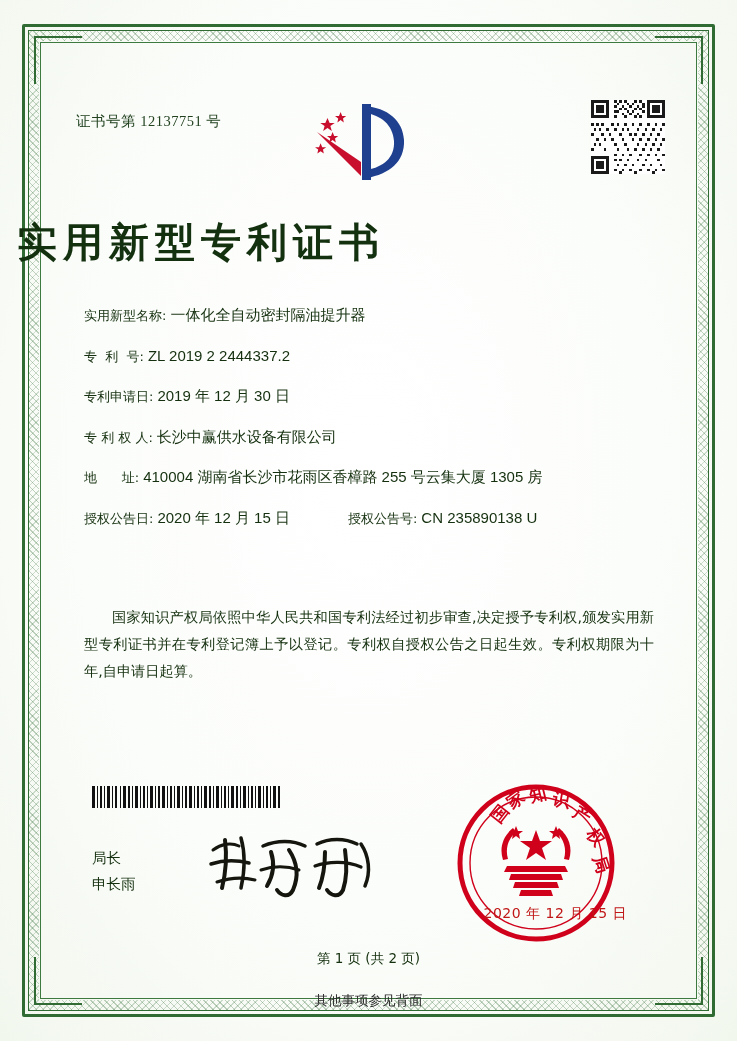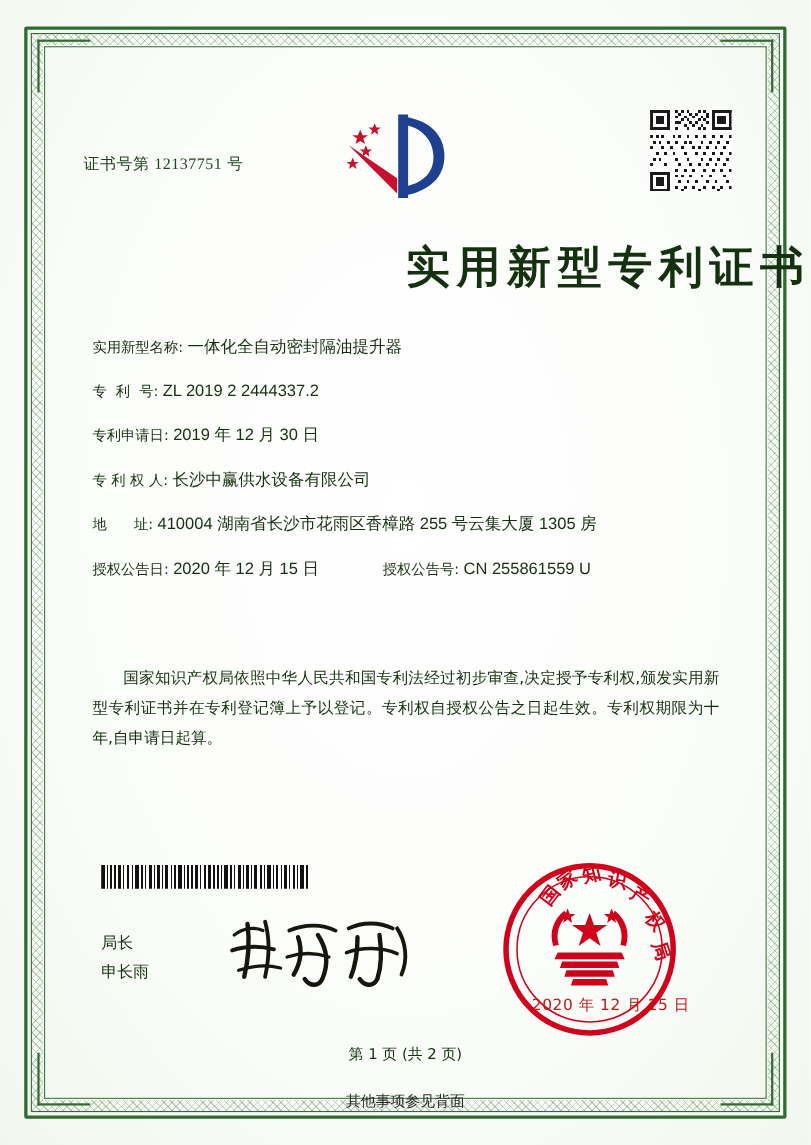--- a/index.html
+++ b/index.html
@@ -75,40 +75,39 @@
   .corner.br { right: 34px; bottom: 36px; border-left: none; border-top: none; }
 
   
   .cert-number {
     position: absolute;
     left: 76px; top: 112px;
     font-size: 14.5px;
     letter-spacing: 0.5px;
     color: #21411f;
     font-family: "Liberation Serif", serif;
-    margin-top: 28px;
   }
 
   .emblem {
     position: absolute;
     left: 50%; top: 100px;
     transform: translateX(-50%);
     width: 132px; height: 82px;
   }
 
   .qr {
     position: absolute;
     right: 72px; top: 100px;
     width: 74px; height: 74px;
   }
 
   .title {
     position: absolute;
     left: 17px; right: 0; top: 215px;
-    text-align: right;
+    text-align: left;
     font-size: 40px;
     font-weight: bold;
     letter-spacing: 6px;
     color: #14310f;
     font-family: Liberation Mono, monospace;
   }
 
   
   .fields {
     position: absolute;
@@ -392,21 +391,21 @@
     </div>
     <div class="row">
       <span class="lbl">地      址:</span>
       <span class="val">410004 湖南省长沙市花雨区香樟路 255 号云集大厦 1305 房</span>
     </div>
     <div class="row two">
       <span class="lbl">授权公告日:</span>
       <span class="val">2020 年 12 月 15 日</span>
       <span class="second">
         <span class="lbl">授权公告号:</span>
-        <span class="val">CN 255861559 U</span>
+        <span class="val">CN 235890138 U</span>
       </span>
     </div>
   </div>
 
   <div class="body-text">
     <p>国家知识产权局依照中华人民共和国专利法经过初步审查,决定授予专利权,颁发实用新型专利证书并在专利登记簿上予以登记。专利权自授权公告之日起生效。专利权期限为十年,自申请日起算。</p>
   </div>
 
   <svg class="barcode" viewBox="0 0 190 22" shape-rendering="crispEdges">
     <g fill="#111111">

